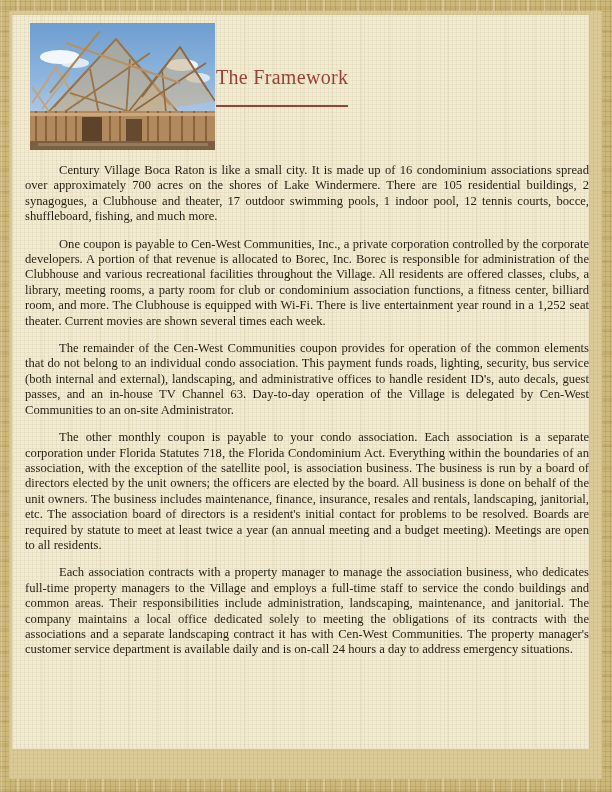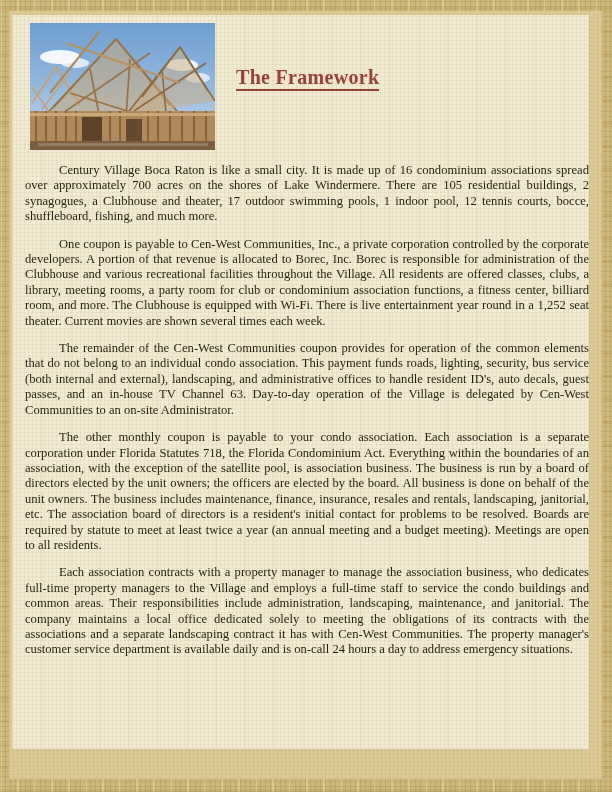--- a/index.html
+++ b/index.html
@@ -46,29 +46,28 @@
     left: 18px; top: 8px;
     width: 185px; height: 127px;
     background: linear-gradient(180deg, #6e9ed0 0%, #8fb6de 45%, #a9c6e4 70%);
     overflow: hidden;
   }
   .photo svg { display: block; width: 185px; height: 127px; }
 
   
   .page-title {
     position: absolute;
-    left: 224px; top: 51px;
+    left: 204px; top: 51px;
     font-size: 20px;
     letter-spacing: .3px;
     color: #96423a;
     border-bottom: 2px solid #9a463d;
-    padding-bottom: 0;
+    padding-bottom: 16px;
     width: -moz-fit-content;
     width: fit-content;
-    font-weight: bold;
   }
 
   
   .article {
     position: absolute;
     left: 13px; top: 148px;
     width: 564px;
     font-size: 12.6px;
     line-height: 15.4px;
     color: #241e12;

